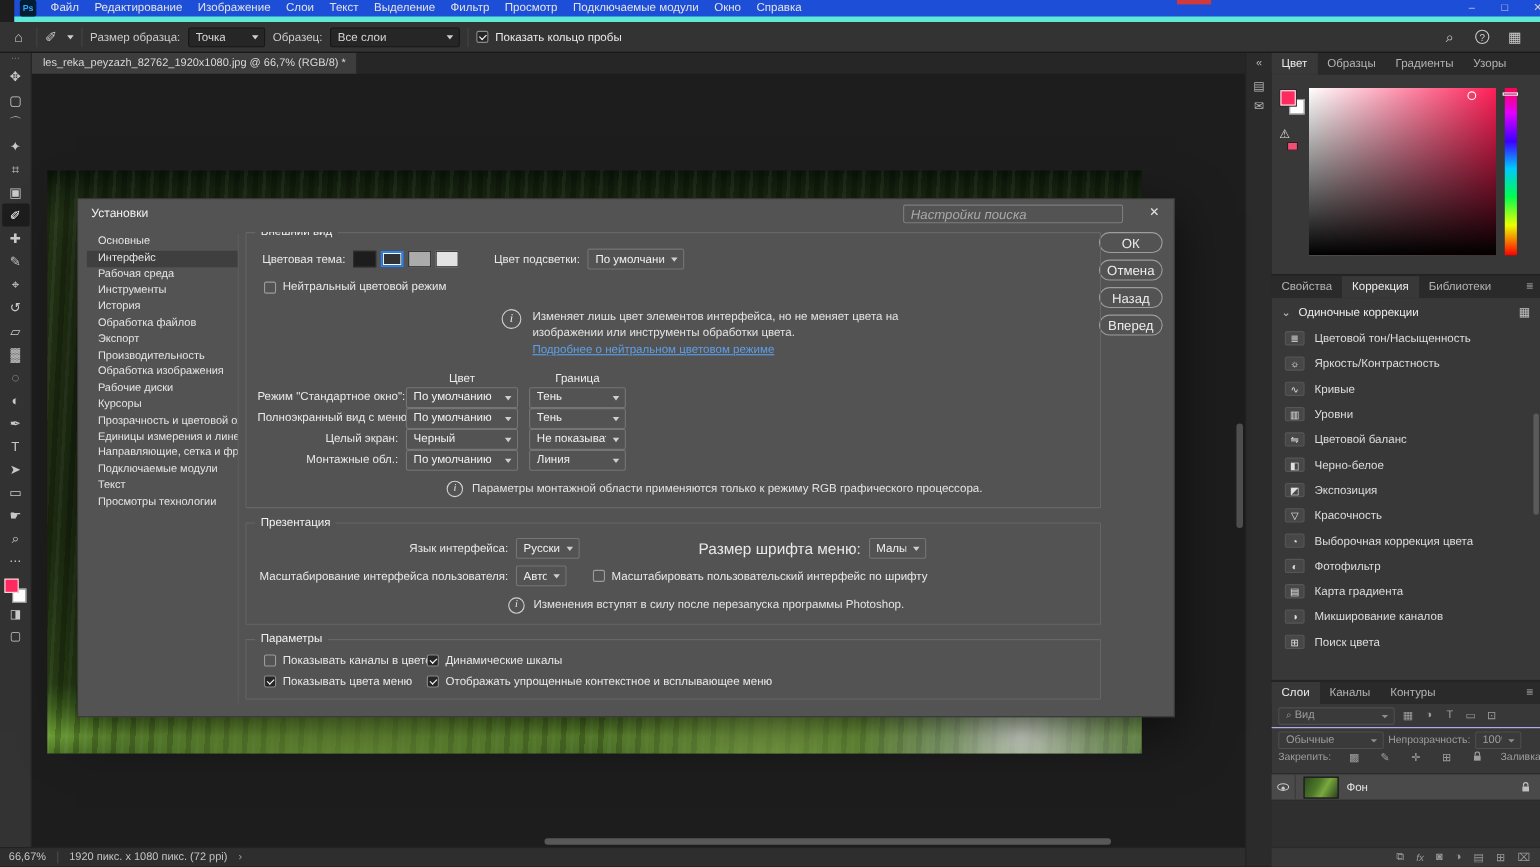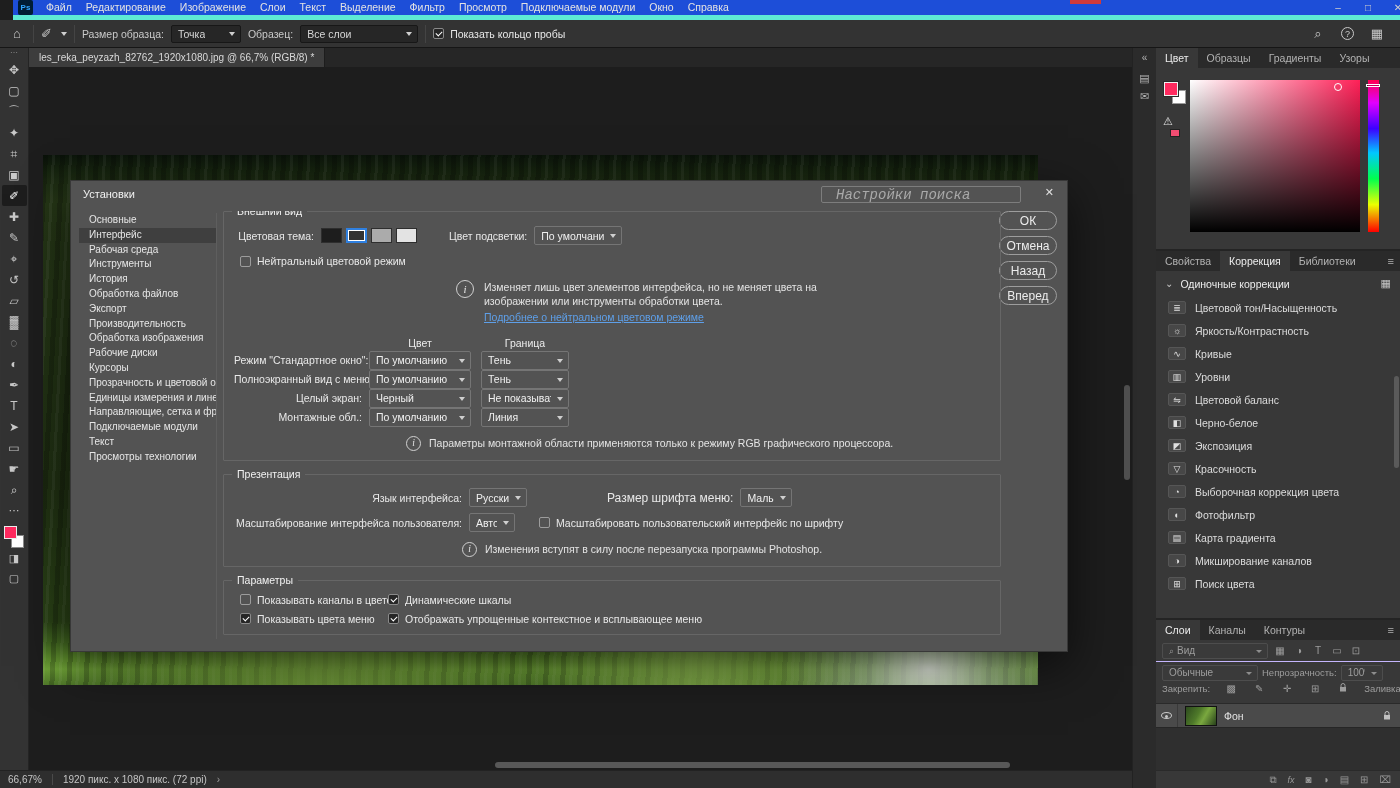--- a/index.html
+++ b/index.html
@@ -124,21 +124,21 @@
 
 .statusbar{position:absolute;left:0;top:770px;width:1132px;height:18px;background:#2e2e2e;border-top:1px solid #222;display:flex;align-items:center;padding:0 8px;gap:10px;z-index:4}
 .sb-zoom{font-size:10px;color:#c5c5c5}
 .sb-sep{width:1px;height:11px;background:#4a4a4a}
 .sb-doc{font-size:10px;color:#c5c5c5}
 .sb-chev{font-size:10px;color:#9d9d9d}
 
 
 .dialog{position:absolute;left:70px;top:180px;width:998px;height:472px;background:#535353;border:1px solid #383838;box-shadow:0 14px 46px rgba(0,0,0,.6);z-index:20;color:#e8e8e8}
 .dlg-title{height:26px;display:flex;align-items:center;padding:0 12px;position:relative;font-size:11px;color:#f2f2f2}
-.dlg-search{position:absolute;right:46px;top:5px;width:200px;height:17px;background:#535353;border:1px solid #7d7d7d;border-radius:2px;color:#e8e8e8;font-size:14px;font-style:italic;padding:0 14px;font-family:Liberation Mono, monospace;outline:none}
+.dlg-search{position:absolute;right:46px;top:5px;width:200px;height:17px;background:#535353;border:1px solid #7d7d7d;border-radius:2px;color:#e8e8e8;font-size:12px;font-style:italic;padding:0 6px;font-family:Liberation Sans, sans-serif;outline:none}
 .dlg-search::placeholder{color:#a9a9a9}
 .dlg-close{position:absolute;right:13px;top:5px;font-size:11px;color:#e0e0e0;cursor:default}
 .dlg-nav{position:absolute;left:8px;top:32px;width:138px;bottom:12px;border-right:1px solid #5e5e5e}
 .nav-item{height:14.8px;line-height:14.8px;padding-left:10px;font-size:10px;color:#e6e6e6;white-space:nowrap;overflow:hidden}
 .nav-item.active{background:#3f3f3f}
 .dlg-buttons{position:absolute;right:10px;top:30px;display:flex;flex-direction:column;gap:6px}
 .ps-btn{width:58px;height:19px;border-radius:10px;border:1px solid #9d9d9d;background:transparent;color:#ececec;font-size:12px;font-family:inherit;cursor:default}
 .dlg-content{position:absolute;left:152px;top:30px;width:778px;bottom:6px;overflow:hidden}
 .group{position:relative;border:1px solid #666;border-radius:1px;padding:13px 10px 9px;margin-bottom:13px}
 .legend{position:absolute;top:-7px;left:8px;background:#535353;padding:0 5px;font-size:10.5px;color:#f2f2f2}
@@ -160,21 +160,21 @@
 .mt-sp{width:135px}
 .mt-colA{width:102px;text-align:center}
 .mt-g{width:10px}
 .mt-colB{width:88px;text-align:center}
 .mt-row{display:flex;align-items:center;height:19px}
 .mt-label{width:128px;text-align:right;margin-right:7px;font-size:10.5px;white-space:nowrap}
 .mt-row .dd{margin-right:10px}
 .info-row{display:flex;align-items:center;gap:8px;margin:9px 0 0 172px;font-size:10.5px;color:#e3e3e3}
 .pres-row{display:flex;align-items:center;height:20px;margin-bottom:5px}
 .plbl{width:228px;text-align:right;margin-right:7px;font-size:10.5px;white-space:nowrap}
-.plbl2{margin-left:80px;margin-right:7px;font-size:12px;white-space:nowrap}
+.plbl2{margin-left:108px;margin-right:7px;font-size:14px;white-space:nowrap}
 .cb-scale{margin-left:24px}
 .info-row.center{margin-left:228px}
 .opt-rows{display:grid;grid-template-columns:148px auto;row-gap:7px;margin-left:6px}
 </style>
 </head>
 <body>
 
 <div id="app">
 
   <div class="menubar">

